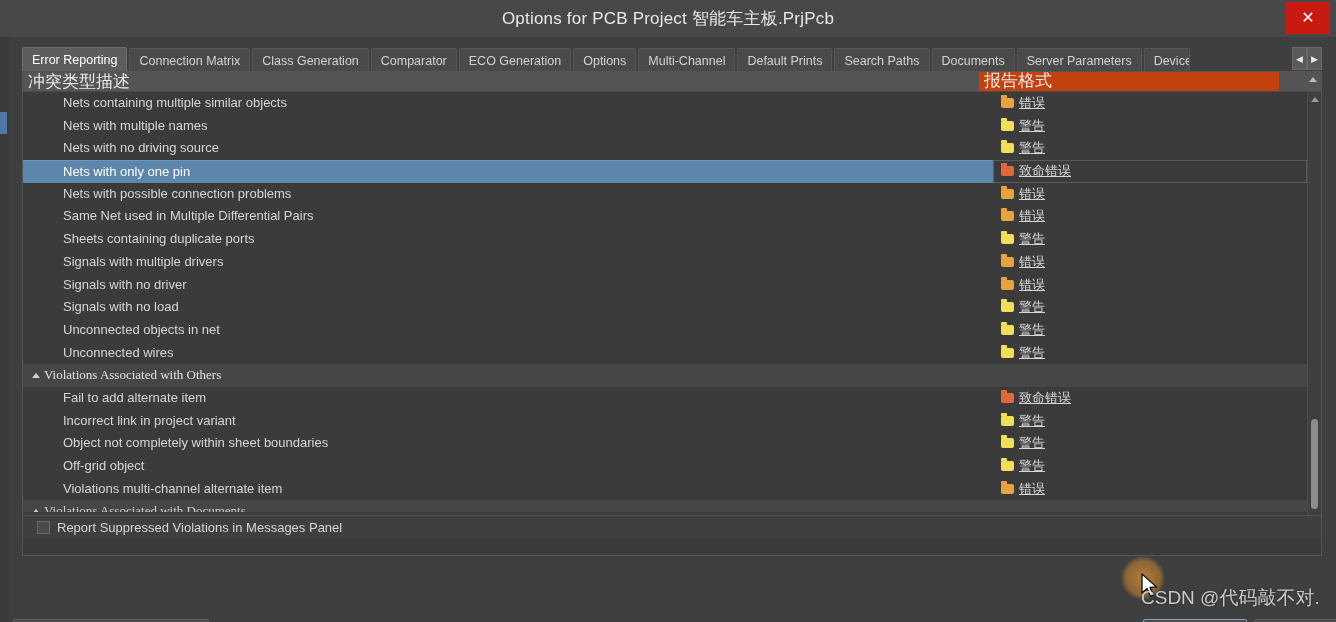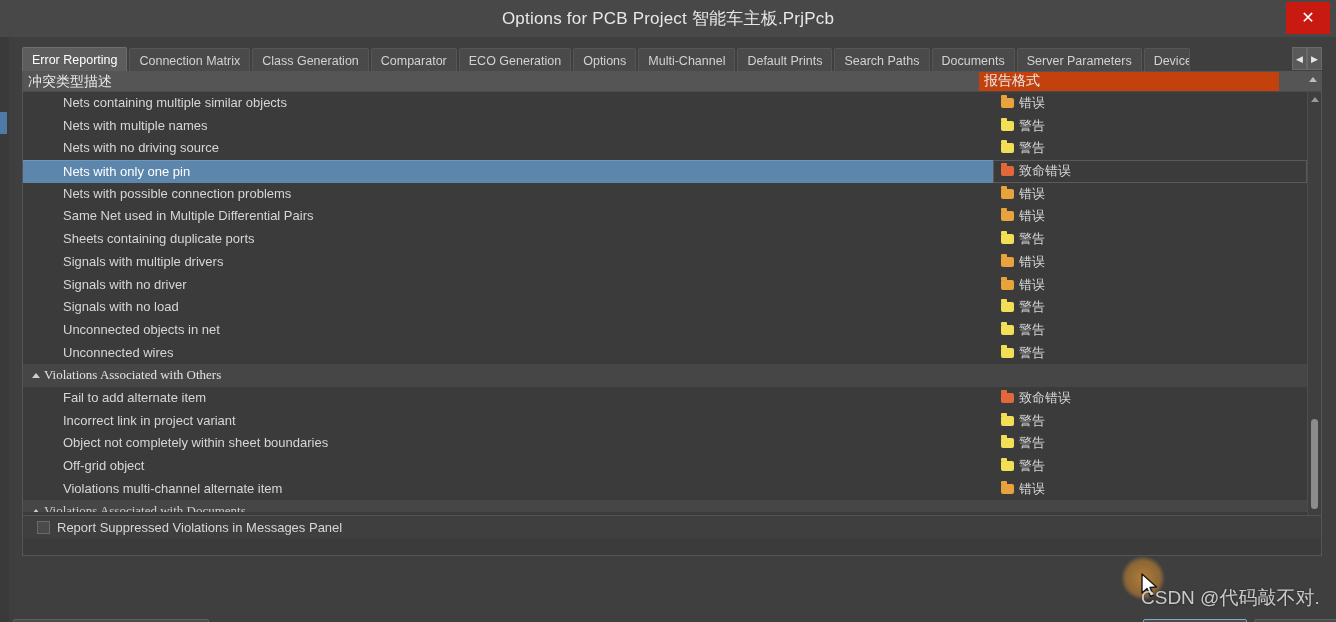--- a/index.html
+++ b/index.html
@@ -126,21 +126,21 @@
     position: absolute; left: 0; top: 0;
     width: 1298px; height: 20px;
     background: #555555;
     border-bottom: 1px solid #4a4a4a;
     box-sizing: border-box;
   }
   .gh-cell {
     position: absolute; top: 0; height: 19px;
     line-height: 19px;
     color: #e9e9e9;
-    font-size: 14px;
+    font-size: 17px;
     padding-left: 5px;
     box-sizing: border-box;
   }
   .gh-desc { left: 0; width: 960px; background: #555; }
   .gh-sep  { position:absolute; left:960px; top:0; width:1px; height:19px; background:#6a6a6a; }
   .gh-sort { position:absolute; left: 966px; top: 5px; width:0;height:0;
              border-left:4px solid transparent;border-right:4px solid transparent;
              border-bottom:5px solid #d8d8d8; }
   .gh-fmt  { left: 956px; width: 300px; background: #c2410c; font-family: Liberation Mono, monospace; }
   .gh-scroll-arrow { position:absolute; right:4px; top:5px; width:0;height:0;
@@ -166,20 +166,21 @@
     padding-left: 40px;
     box-sizing: border-box;
   }
   .row .fmt {
     position: absolute; left: 978px; top: 0;
     height: 22.7px; line-height: 22.7px;
     font-size: 13px;
     color: #d6d6d6;
     padding-left: 18px;
     box-sizing: border-box;
+    text-decoration: underline;
   }
   .folder {
     position: absolute; left: 0px; top: 6px;
     width: 13px; height: 10px;
     border-radius: 1px 2px 2px 2px;
   }
   .folder::before {
     content: "";
     position: absolute; left: 0; top: -3px;
     width: 6px; height: 3px;

